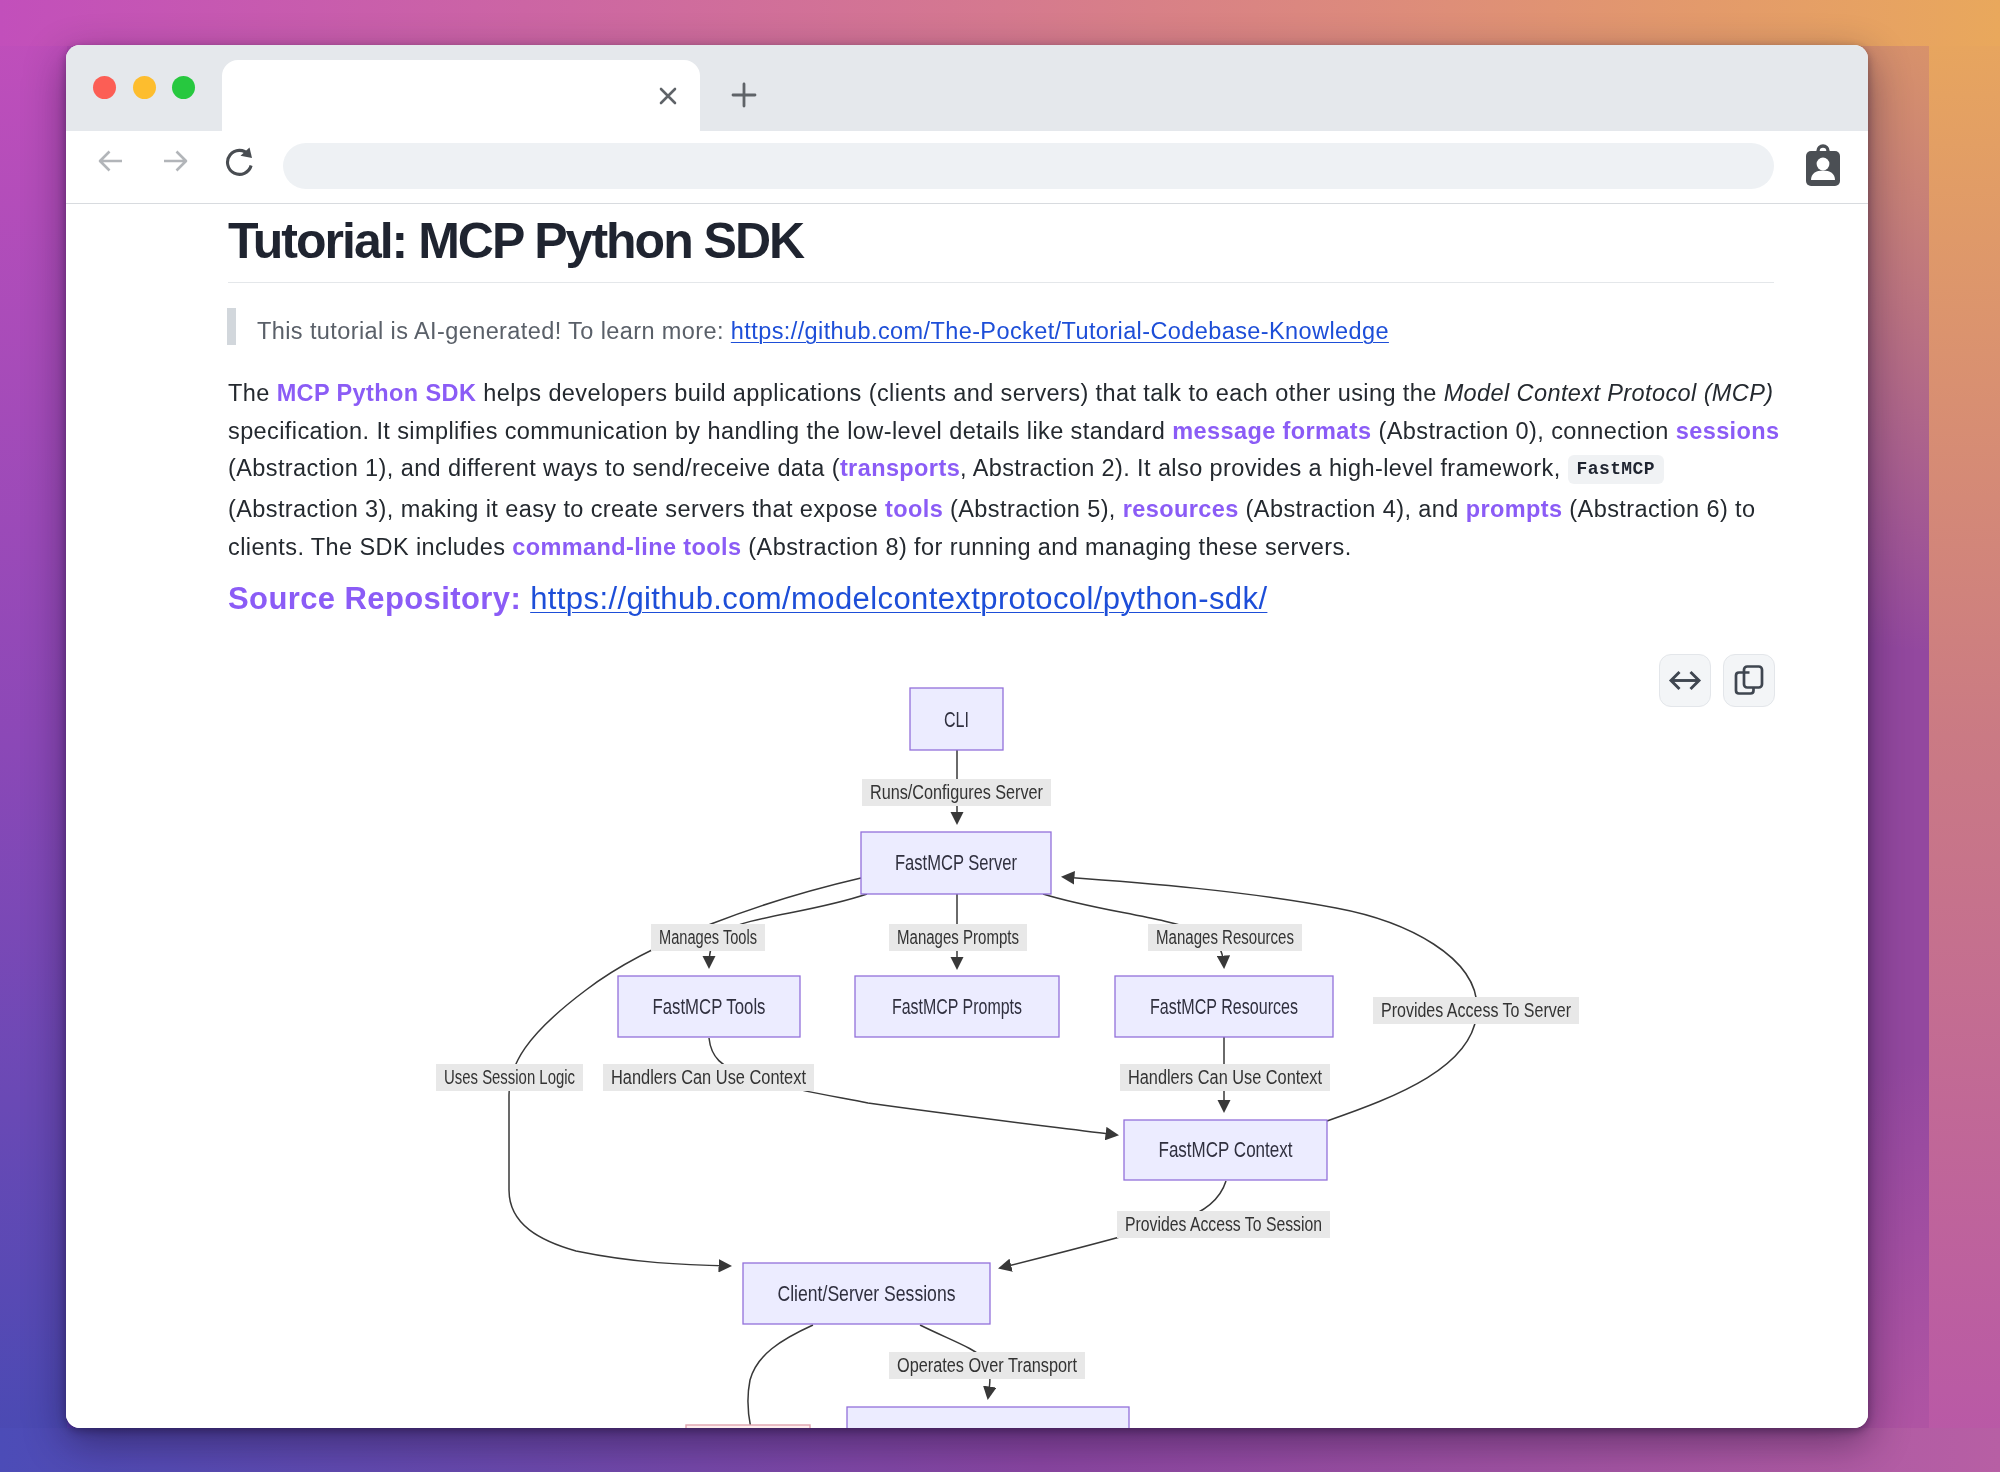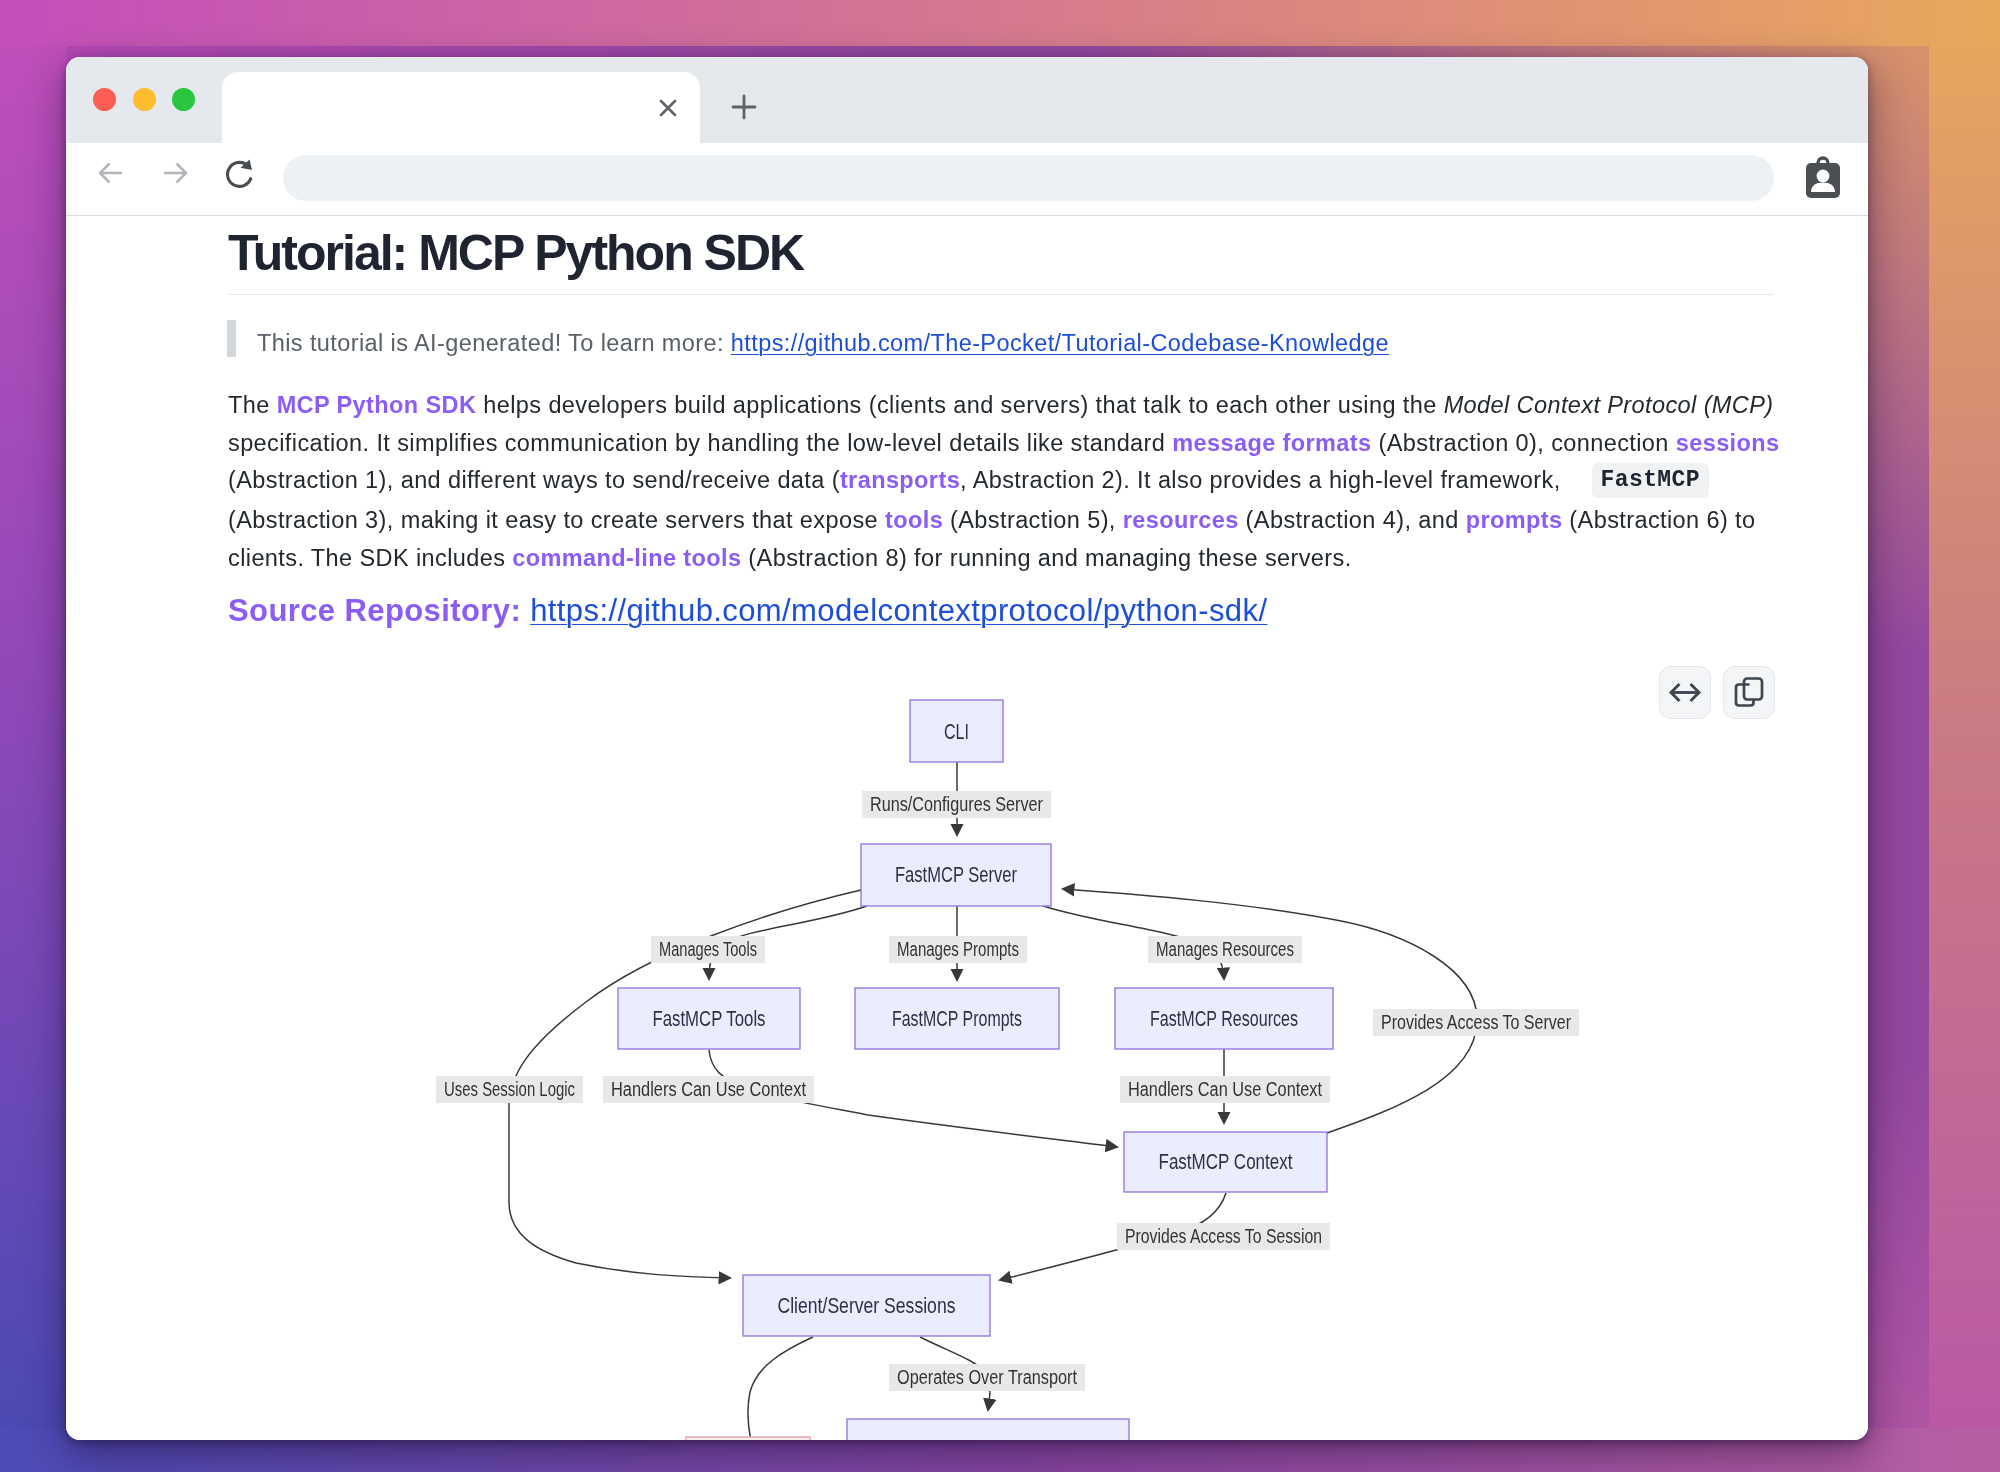--- a/index.html
+++ b/index.html
@@ -18,21 +18,21 @@
   .strip { position:absolute; }
   .stripT { left:0; top:0; width:2000px; height:46px;
     background:linear-gradient(to right, #c24fbb, #d5798f 50%, #e9a85c); }
   .stripB { left:0; top:1428px; width:2000px; height:44px;
     background:linear-gradient(to right, #4c4cb7, #8a46a2 52%, #b75fa4); }
   .stripL { left:0; top:0; width:67px; height:1472px;
     background:linear-gradient(to bottom, #c24fbb, #8c48b7 50%, #474ab3); }
   .stripR { left:1929px; top:0; width:71px; height:1472px;
     background:linear-gradient(to bottom, #e9a85c, #ca7a84 50%, #b857a8); }
   .window {
-    position:absolute; left:66px; top:57px; width:1802px; height:1383px;
+    position:absolute; left:66px; top:45px; width:1802px; height:1383px;
     border-radius:14px; background:#ffffff; overflow:hidden;
     box-shadow:0 14px 42px rgba(22,9,42,.46), 0 3px 9px rgba(22,9,42,.38);
   }
   .tabbar { position:absolute; left:0; top:0; width:100%; height:86px; background:#e5e8ec; }
   .dot { position:absolute; border-radius:50%; width:23px; height:23px; top:31px; }
   .dot.r { left:27px;  background:#fc5e55; }
   .dot.y { left:67px; background:#fdbd2e; }
   .dot.g { left:106px; background:#27c83f; }
   .tab {
     position:absolute; left:156px; top:15px; width:478px; height:71px;
@@ -46,22 +46,22 @@
   .content { position:absolute; left:0; top:160px; width:100%; height:1224px; background:#fff; }
 
   .h1 { position:absolute; left:162px; top:167px; font-size:50px; line-height:58px; font-weight:700; color:#1f2430; letter-spacing:-2px; }
   .hrule { position:absolute; left:162px; top:237px; width:1546px; height:1px; background:#e4e7ea; }
   .bq { position:absolute; left:161px; top:263px; width:9px; height:37px; background:#d2d7dc; }
   .bqtext { position:absolute; left:191px; top:273px; font-size:23.5px; line-height:27px; letter-spacing:0.4px; color:#5a6069; }
   a.lnk { color:#1d4ed8; text-decoration:underline; text-decoration-thickness:1px; text-underline-offset:3px; }
   .para { position:absolute; left:162px; top:330px; font-size:23.5px; letter-spacing:0.4px; line-height:37.65px; color:#24292f; white-space:nowrap; }
   .para b, .src b { font-weight:700; color:#8b5cf6; }
   .code {
-    font-family:"Liberation Mono", monospace; font-weight:700; font-size:23px;
-    background:#f0f2f4; border-radius:6px; padding:4px 9px 5px 9px; color:#1f2430; position:relative; top:-2px;margin-left:24px;
+    font-family:"Liberation Mono", monospace; font-weight:700; font-size:18px;
+    background:#f0f2f4; border-radius:6px; padding:4px 9px 5px 9px; color:#1f2430; position:relative; top:-2px;
   }
   .src { position:absolute; left:162px; top:540px; font-size:31px; line-height:27px; letter-spacing:0.4px; color:#24292f; }
 
   .dbtn {
     position:absolute; width:52px; height:53px; top:609px; border-radius:12px;
     background:#f3f5f7; border:1px solid #e3e6ea;
   }
   .dbtn.b1 { left:1593px; }
   .dbtn.b2 { left:1657px; }
   svg text { font-family:"Liberation Sans", sans-serif; }

